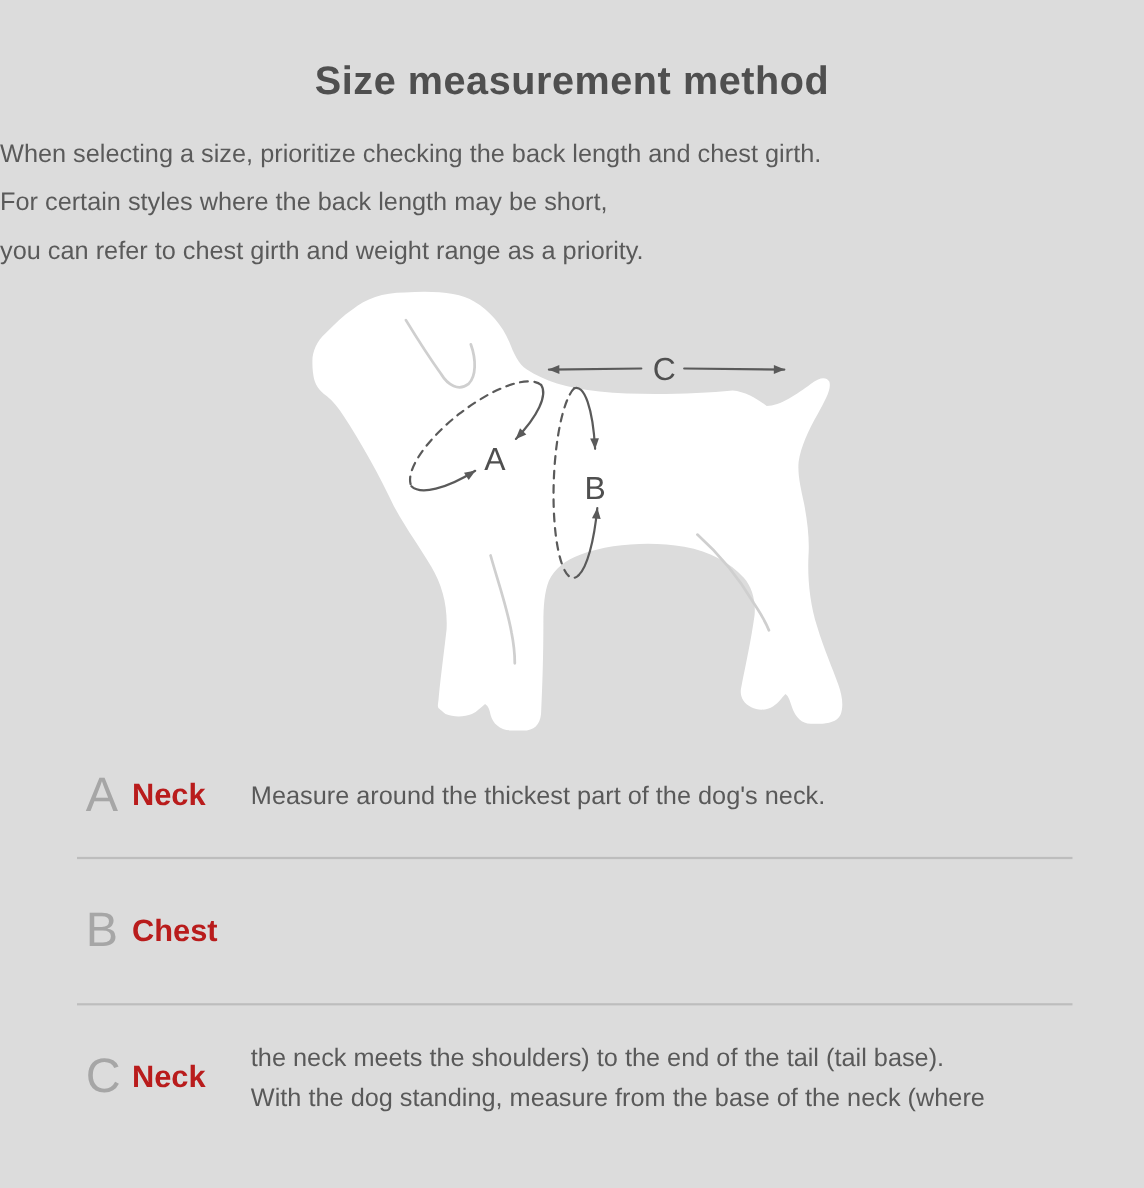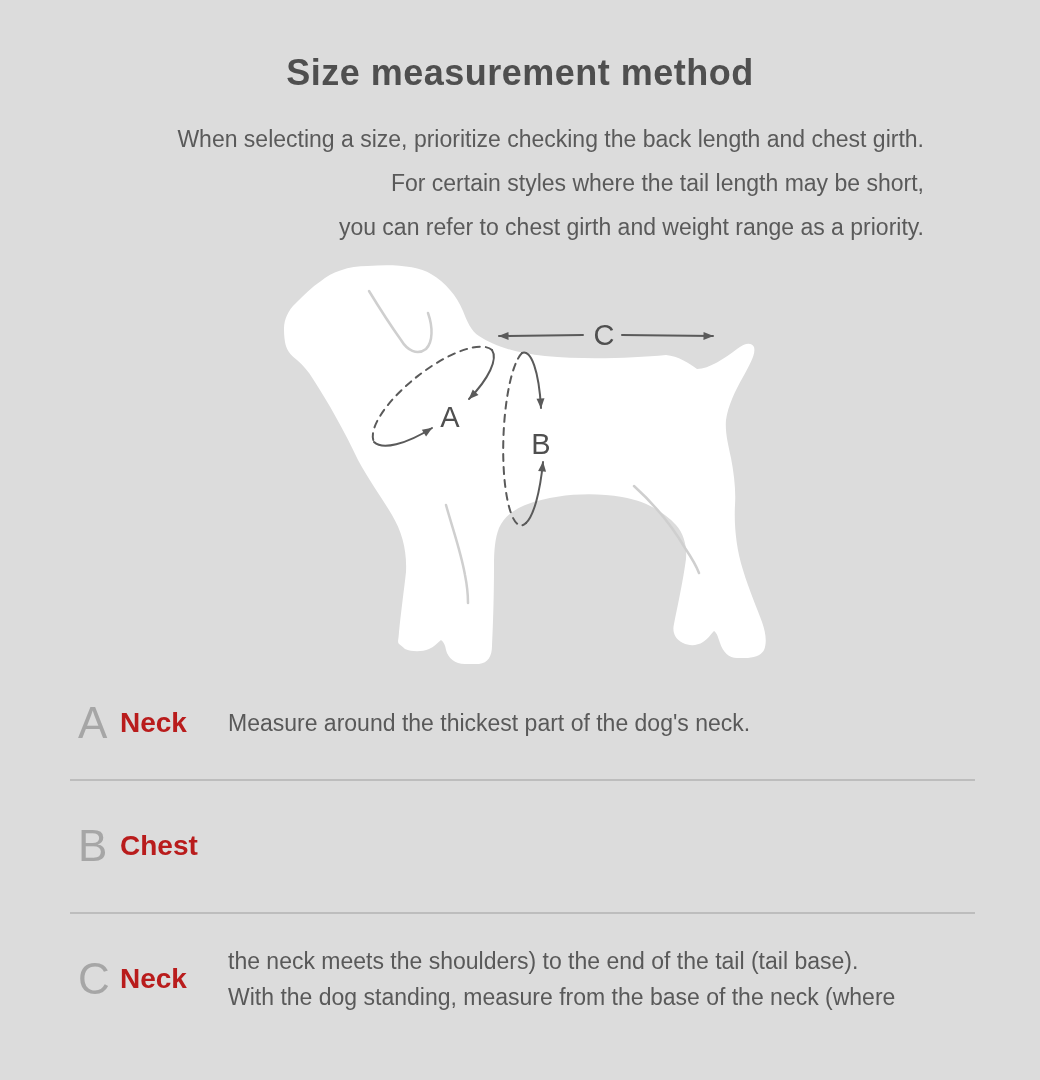--- a/index.html
+++ b/index.html
@@ -12,21 +12,21 @@
   .screen{position:relative;width:1040px;height:1080px;background:#dcdcdc;}
 
   .title{
     position:absolute;top:52px;left:0;width:1040px;
     margin:0;text-align:center;
     font-size:36px;font-weight:700;color:#4f4f4f;line-height:42px;
     letter-spacing:.5px;
   }
   .subtitle{
     position:absolute;top:117px;left:0;width:924px;
-    text-align:right;font-size:23px;color:#5a5a5a;line-height:44px;
+    text-align:left;font-size:23px;color:#5a5a5a;line-height:44px;
   }
 
   .diagram{position:absolute;top:0;left:0;width:1040px;height:1080px;}
   .dog{fill:#ffffff;stroke:none;}
   .inner{fill:none;stroke:#cfcfcf;stroke-width:2.5;stroke-linecap:round;}
   .ann{fill:none;stroke:#5a5a5a;stroke-width:2;stroke-linecap:round;}
   .dash{stroke-dasharray:7 6;}
   .svg-label{
     font-family:"Liberation Sans", sans-serif;
     font-size:29px;fill:#4f4f4f;text-anchor:middle;
@@ -58,21 +58,21 @@
 </style>
 </head>
 <body>
 
 <div class="screen">
 
   <h1 class="title">Size measurement method</h1>
 
   <div class="subtitle">
     <div>When selecting a size, prioritize checking the back length and chest girth.</div>
-    <div>For certain styles where the tail length may be short,</div>
+    <div>For certain styles where the back length may be short,</div>
     <div>you can refer to chest girth and weight range as a priority.</div>
   </div>
 
   <svg class="diagram" viewBox="0 0 1040 1080" xmlns="http://www.w3.org/2000/svg">
     <defs>
       <marker id="ah" viewBox="0 0 12 10" refX="10.5" refY="5" markerWidth="12" markerHeight="10" markerUnits="userSpaceOnUse" orient="auto-start-reverse">
         <path d="M1,1 L11,5 L1,9 Z" fill="#5a5a5a"></path>
       </marker>
     </defs>
 

